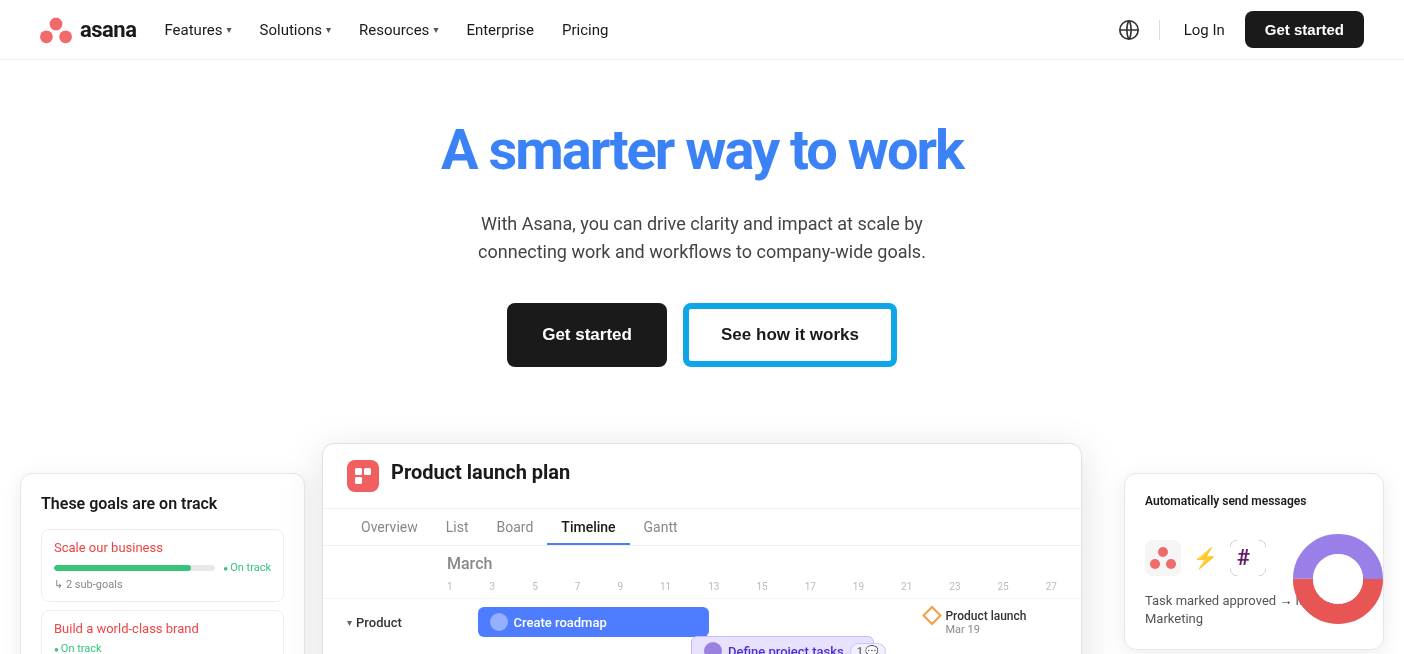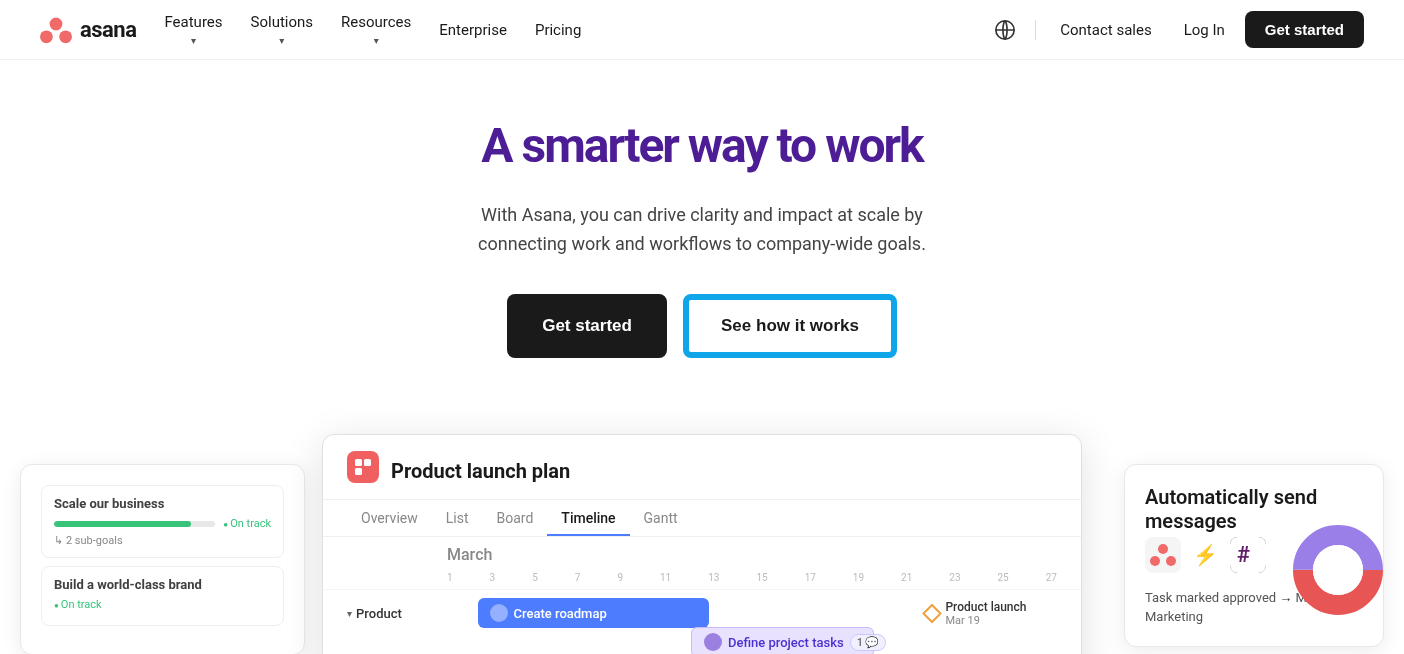--- a/index.html
+++ b/index.html
@@ -47,21 +47,20 @@
     .nav-link {
       display: flex;
       align-items: center;
       gap: 4px;
       padding: 8px 12px;
       font-size: 15px;
       color: #1a1a1a;
       cursor: pointer;
       border-radius: 6px;
       white-space: nowrap;
-      flex-direction: column;
     }
     .nav-link .chevron {
       font-size: 10px;
       color: #555;
     }
     .nav-right {
       display: flex;
       align-items: center;
       gap: 8px;
     }
@@ -99,23 +98,23 @@
       font-weight: 600;
       cursor: pointer;
     }
 
     
     .hero {
       text-align: center;
       padding: 60px 40px 20px;
     }
     .hero-title {
-      font-size: 48px;
+      font-size: 56px;
       font-weight: 700;
-      color: #4c1d95;
+      color: #3b82f6;
       line-height: 1.1;
       letter-spacing: -2px;
       margin-bottom: 28px;
     }
     .hero-subtitle {
       font-size: 18px;
       color: #444;
       line-height: 1.6;
       max-width: 480px;
       margin: 0 auto 36px;
@@ -180,22 +179,22 @@
     }
     .goal-item {
       background: #fff;
       border: 1px solid #eee;
       border-radius: 8px;
       padding: 10px 12px;
       margin-bottom: 8px;
     }
     .goal-name {
       font-size: 13px;
-      font-weight: 700;
-      color: #404040;
+      font-weight: 400;
+      color: #ef4444;
       margin-bottom: 6px;
     }
     .goal-progress-row {
       display: flex;
       align-items: center;
       gap: 8px;
       margin-bottom: 4px;
     }
     .progress-bar {
       flex: 1;
@@ -239,21 +238,21 @@
     }
     .main-card-header {
       display: flex;
       align-items: center;
       justify-content: space-between;
       padding: 16px 24px;
       border-bottom: 1px solid #f0f0f0;
     }
     .project-title-row {
       display: flex;
-      align-items: flex-end;
+      align-items: flex-start;
       gap: 12px;
     }
     .project-icon {
       width: 32px;
       height: 32px;
       background: #f06060;
       border-radius: 8px;
       display: flex;
       align-items: center;
       justify-content: center;
@@ -386,21 +385,21 @@
       margin-right: 6px;
       display: inline-block;
       flex-shrink: 0;
     }
     .milestone {
       position: absolute;
       right: 5%;
       top: 50%;
       transform: translateY(-50%);
       display: flex;
-      align-items: center;
+      align-items: flex-start;
       gap: 6px;
     }
     .diamond {
       width: 14px;
       height: 14px;
       background: #fff;
       border: 2px solid #f0a040;
       transform: rotate(45deg);
     }
     .milestone-label {
@@ -429,24 +428,24 @@
       border-radius: 12px;
       padding: 20px;
       width: 260px;
       box-shadow: 0 4px 20px rgba(0,0,0,0.08);
       position: absolute;
       right: 20px;
       top: 30px;
       z-index: 5;
     }
     .right-card-title {
-      font-size: 20px;
+      font-size: 12px;
       font-weight: 600;
       color: #1a1a1a;
-      margin-bottom: 4px;
+      margin-bottom: 32px;
     }
     .app-icons-row {
       display: flex;
       align-items: center;
       gap: 12px;
       margin-bottom: 16px;
     }
     .app-icon-slack {
       width: 36px;
       height: 36px;
@@ -514,38 +513,38 @@
   </div>
 
   <div class="nav-right">
     <div class="globe-btn">
       <svg width="22" height="22" viewBox="0 0 24 24" fill="none" stroke="#333" stroke-width="1.8">
         <circle cx="12" cy="12" r="10"></circle>
         <path d="M2 12h20M12 2c-3 4-3 16 0 20M12 2c3 4 3 16 0 20"></path>
       </svg>
     </div>
     <div class="nav-divider"></div>
-    <span class="contact-link">Contact sales</span>
     <span class="login-link">Log In</span>
     <button class="get-started-nav">Get started</button>
   </div>
 </nav>
 
 <section class="hero">
   <h1 class="hero-title">A smarter way to work</h1>
   <p class="hero-subtitle">With Asana, you can drive clarity and impact at scale by connecting work and workflows to company-wide goals.</p>
   <div class="hero-buttons">
     <button class="btn-primary">Get started</button>
     <button class="btn-secondary">See how it works</button>
   </div>
 </section>
 
 <div class="preview-section">
 
   <div class="left-card">
+    <div class="left-card-title">These goals are on track</div>
 
     <div class="goal-item">
       <div class="goal-name">Scale our business</div>
       <div class="goal-progress-row">
         <div class="progress-bar">
           <div class="progress-fill" style="width: 85%"></div>
         </div>
         <span class="on-track-badge">On track</span>
       </div>
       <div class="sub-goals">2 sub-goals</div>

